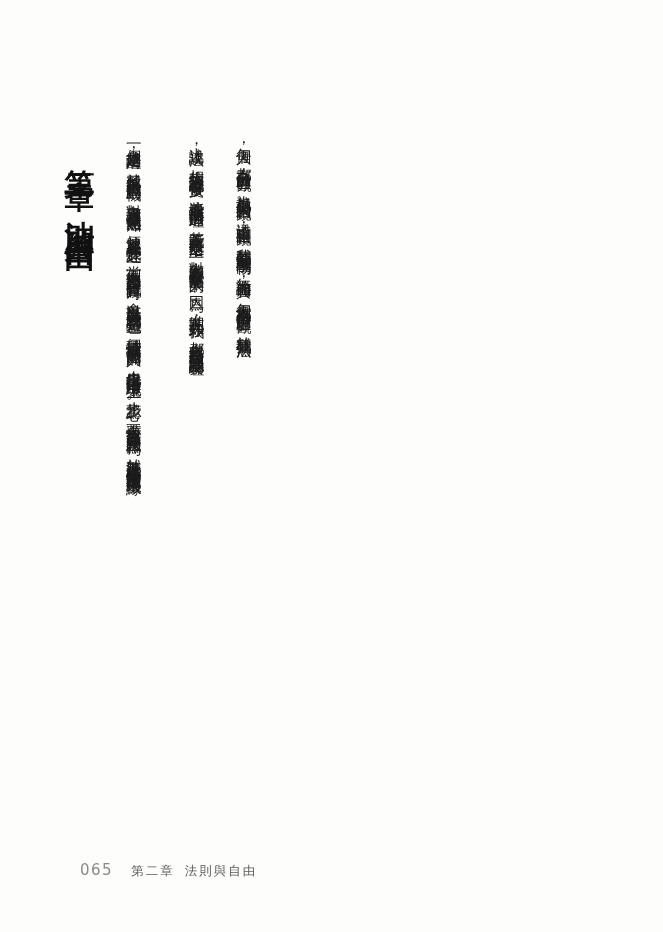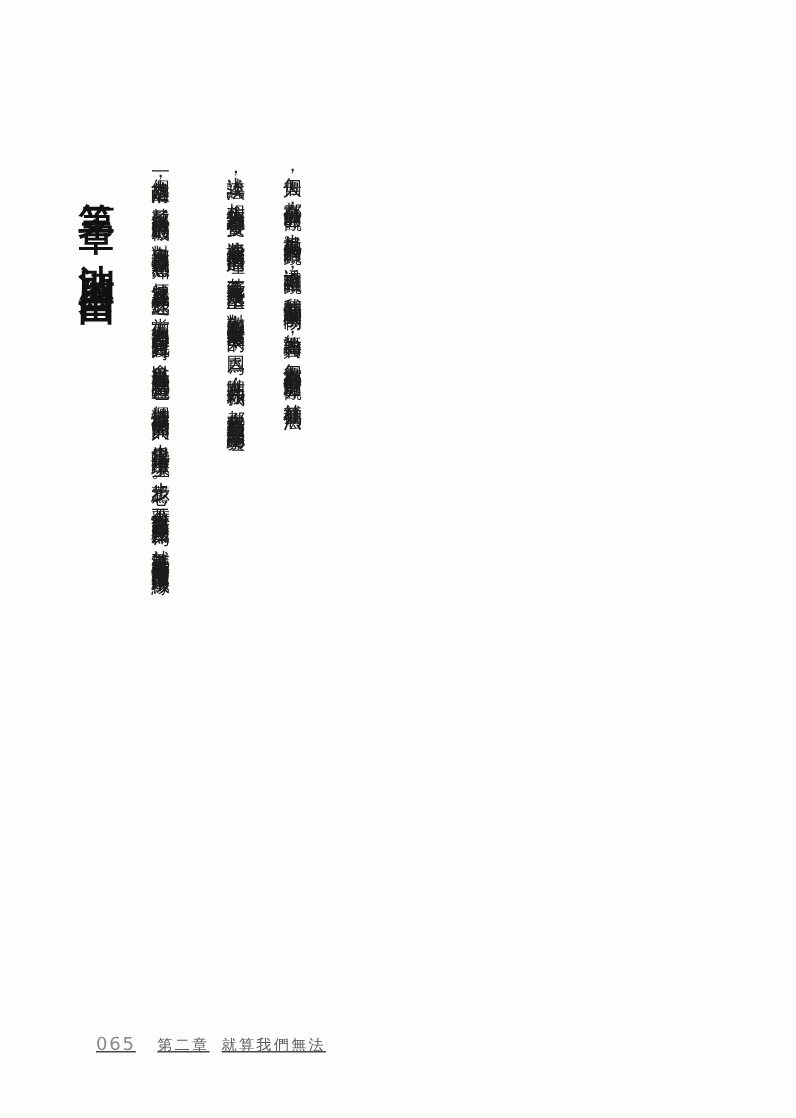--- a/index.html
+++ b/index.html
@@ -66,21 +66,20 @@
   }
 
   .footer {
     position: absolute;
     left: 80px;
     bottom: 52px;
     display: flex;
     align-items: baseline;
     gap: 18px;
     font-family: "DejaVu Serif", "Liberation Serif", serif;
-    text-decoration: underline;
   }
   .folio {
     font-size: 15px;
     letter-spacing: 1.5px;
     color: #8a8a8a;
     font-family: "DejaVu Sans", "Liberation Sans", sans-serif;
   }
   .running-head {
     font-size: 12.5px;
     letter-spacing: 2px;
@@ -104,17 +103,17 @@
 
     <p class="para-col indent">上述說法，相信大部分讀者都會接受。這些看似理所當然的道理，若能眞正實踐於生活上，對人的影響及改變是非常巨大的。因爲，世間凡人如你我，都太容易錯將自己的感知誤認爲眞理了。</p>
 
     <p class="para-col indent">每個人，都有自己的世界觀，也就是每個人的眼鏡。透過這副眼鏡，我們觀看世間萬事萬物。無論自知與否，每個人都有自己特定的世界觀，就算我們無法</p>
 
   </div>
 
   <div class="footer">
     <span class="folio">065</span>
     <span class="running-head">
-      <span>第二章</span><span class="rh-sep"></span><span>就算我們無法</span>
+      <span>第二章</span><span class="rh-sep"></span><span>法則與自由</span>
     </span>
   </div>
 
 </div>
 
 </body></html>

